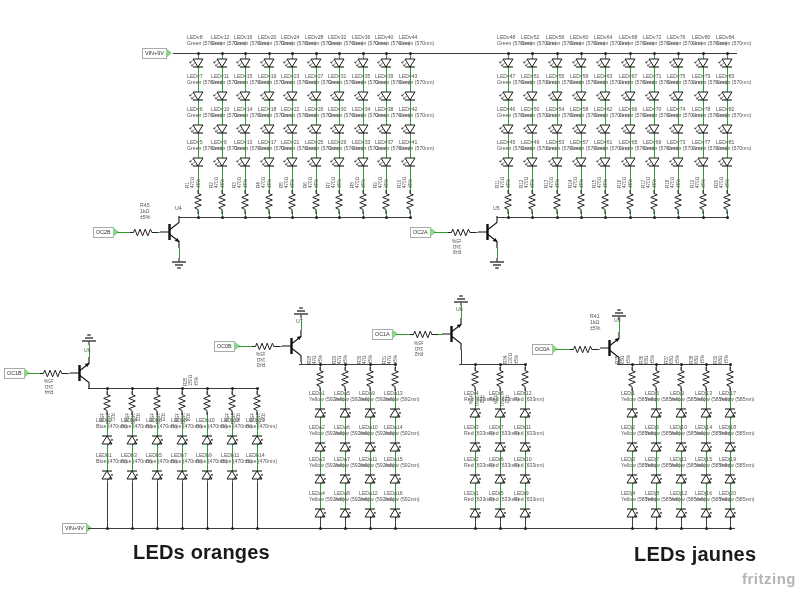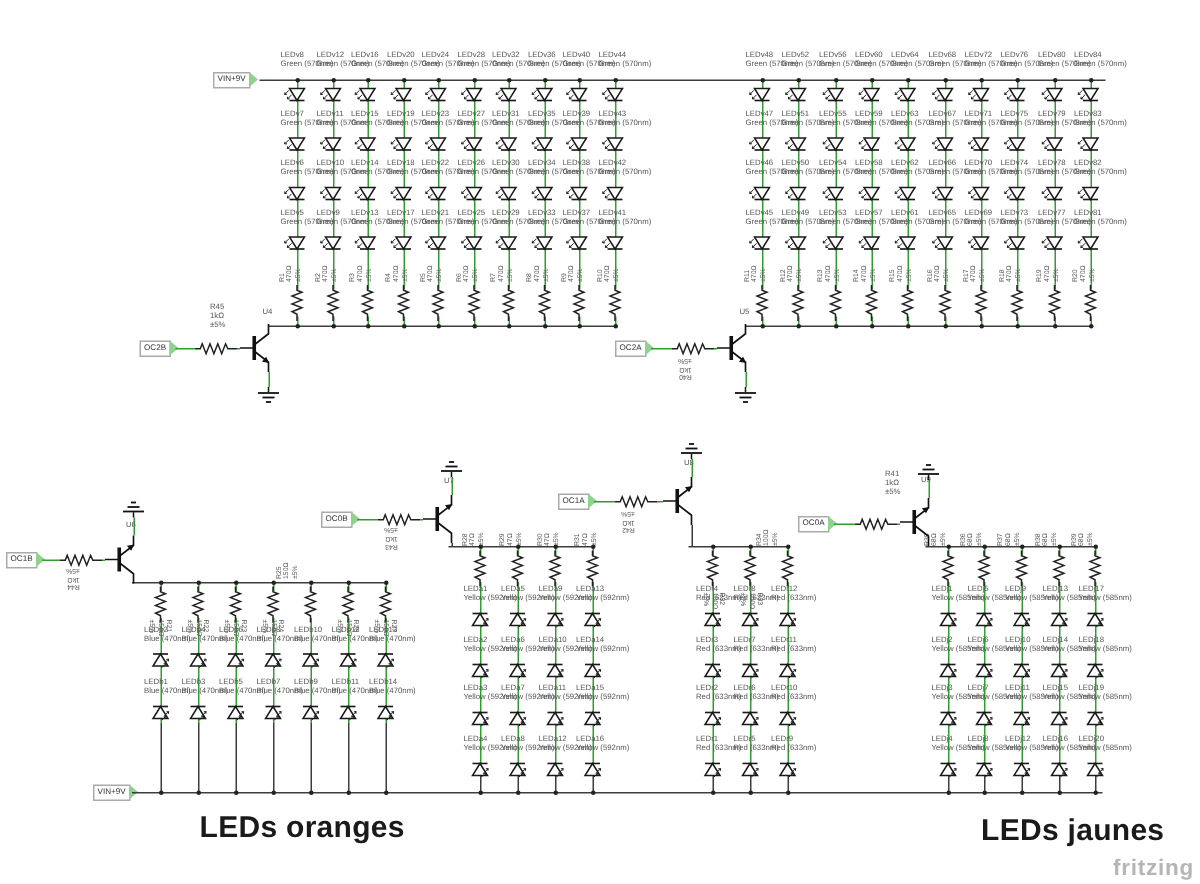--- a/index.html
+++ b/index.html
@@ -20,21 +20,21 @@
        font-size:5.4px;line-height:9px;padding:0 2px;white-space:nowrap;}
   .net::after{content:"";position:absolute;right:-6px;top:-1px;width:0;height:0;
        border-top:5.5px solid transparent;border-bottom:5.5px solid transparent;
        border-left:6px solid #8fd18f;}
   .title{position:absolute;font-size:20px;font-weight:600;color:#1a1a1a;letter-spacing:0.2px;}
   .wm{position:absolute;font-size:15px;font-weight:bold;color:#b5b5b5;letter-spacing:0.5px;}
   #t-green{left:406px;top:4px;}
   #t-blue{left:133px;top:541px;}
   #t-orange{left:307px;top:543px;}
   #t-red{left:458px;top:543px;}
-  #t-yellow{left:654px;top:543px;}
+  #t-yellow{left:634px;top:543px;}
   #vin-top{left:142px;top:48px;}
   #vin-bottom{left:62px;top:523px;}
   #watermark{left:742px;top:570px;}
 </style>
 </head>
 <body>
 
 <div id="canvas">
   <div class="title" id="t-blue">LEDs oranges</div>
   <div class="title" id="t-yellow">LEDs jaunes</div>

